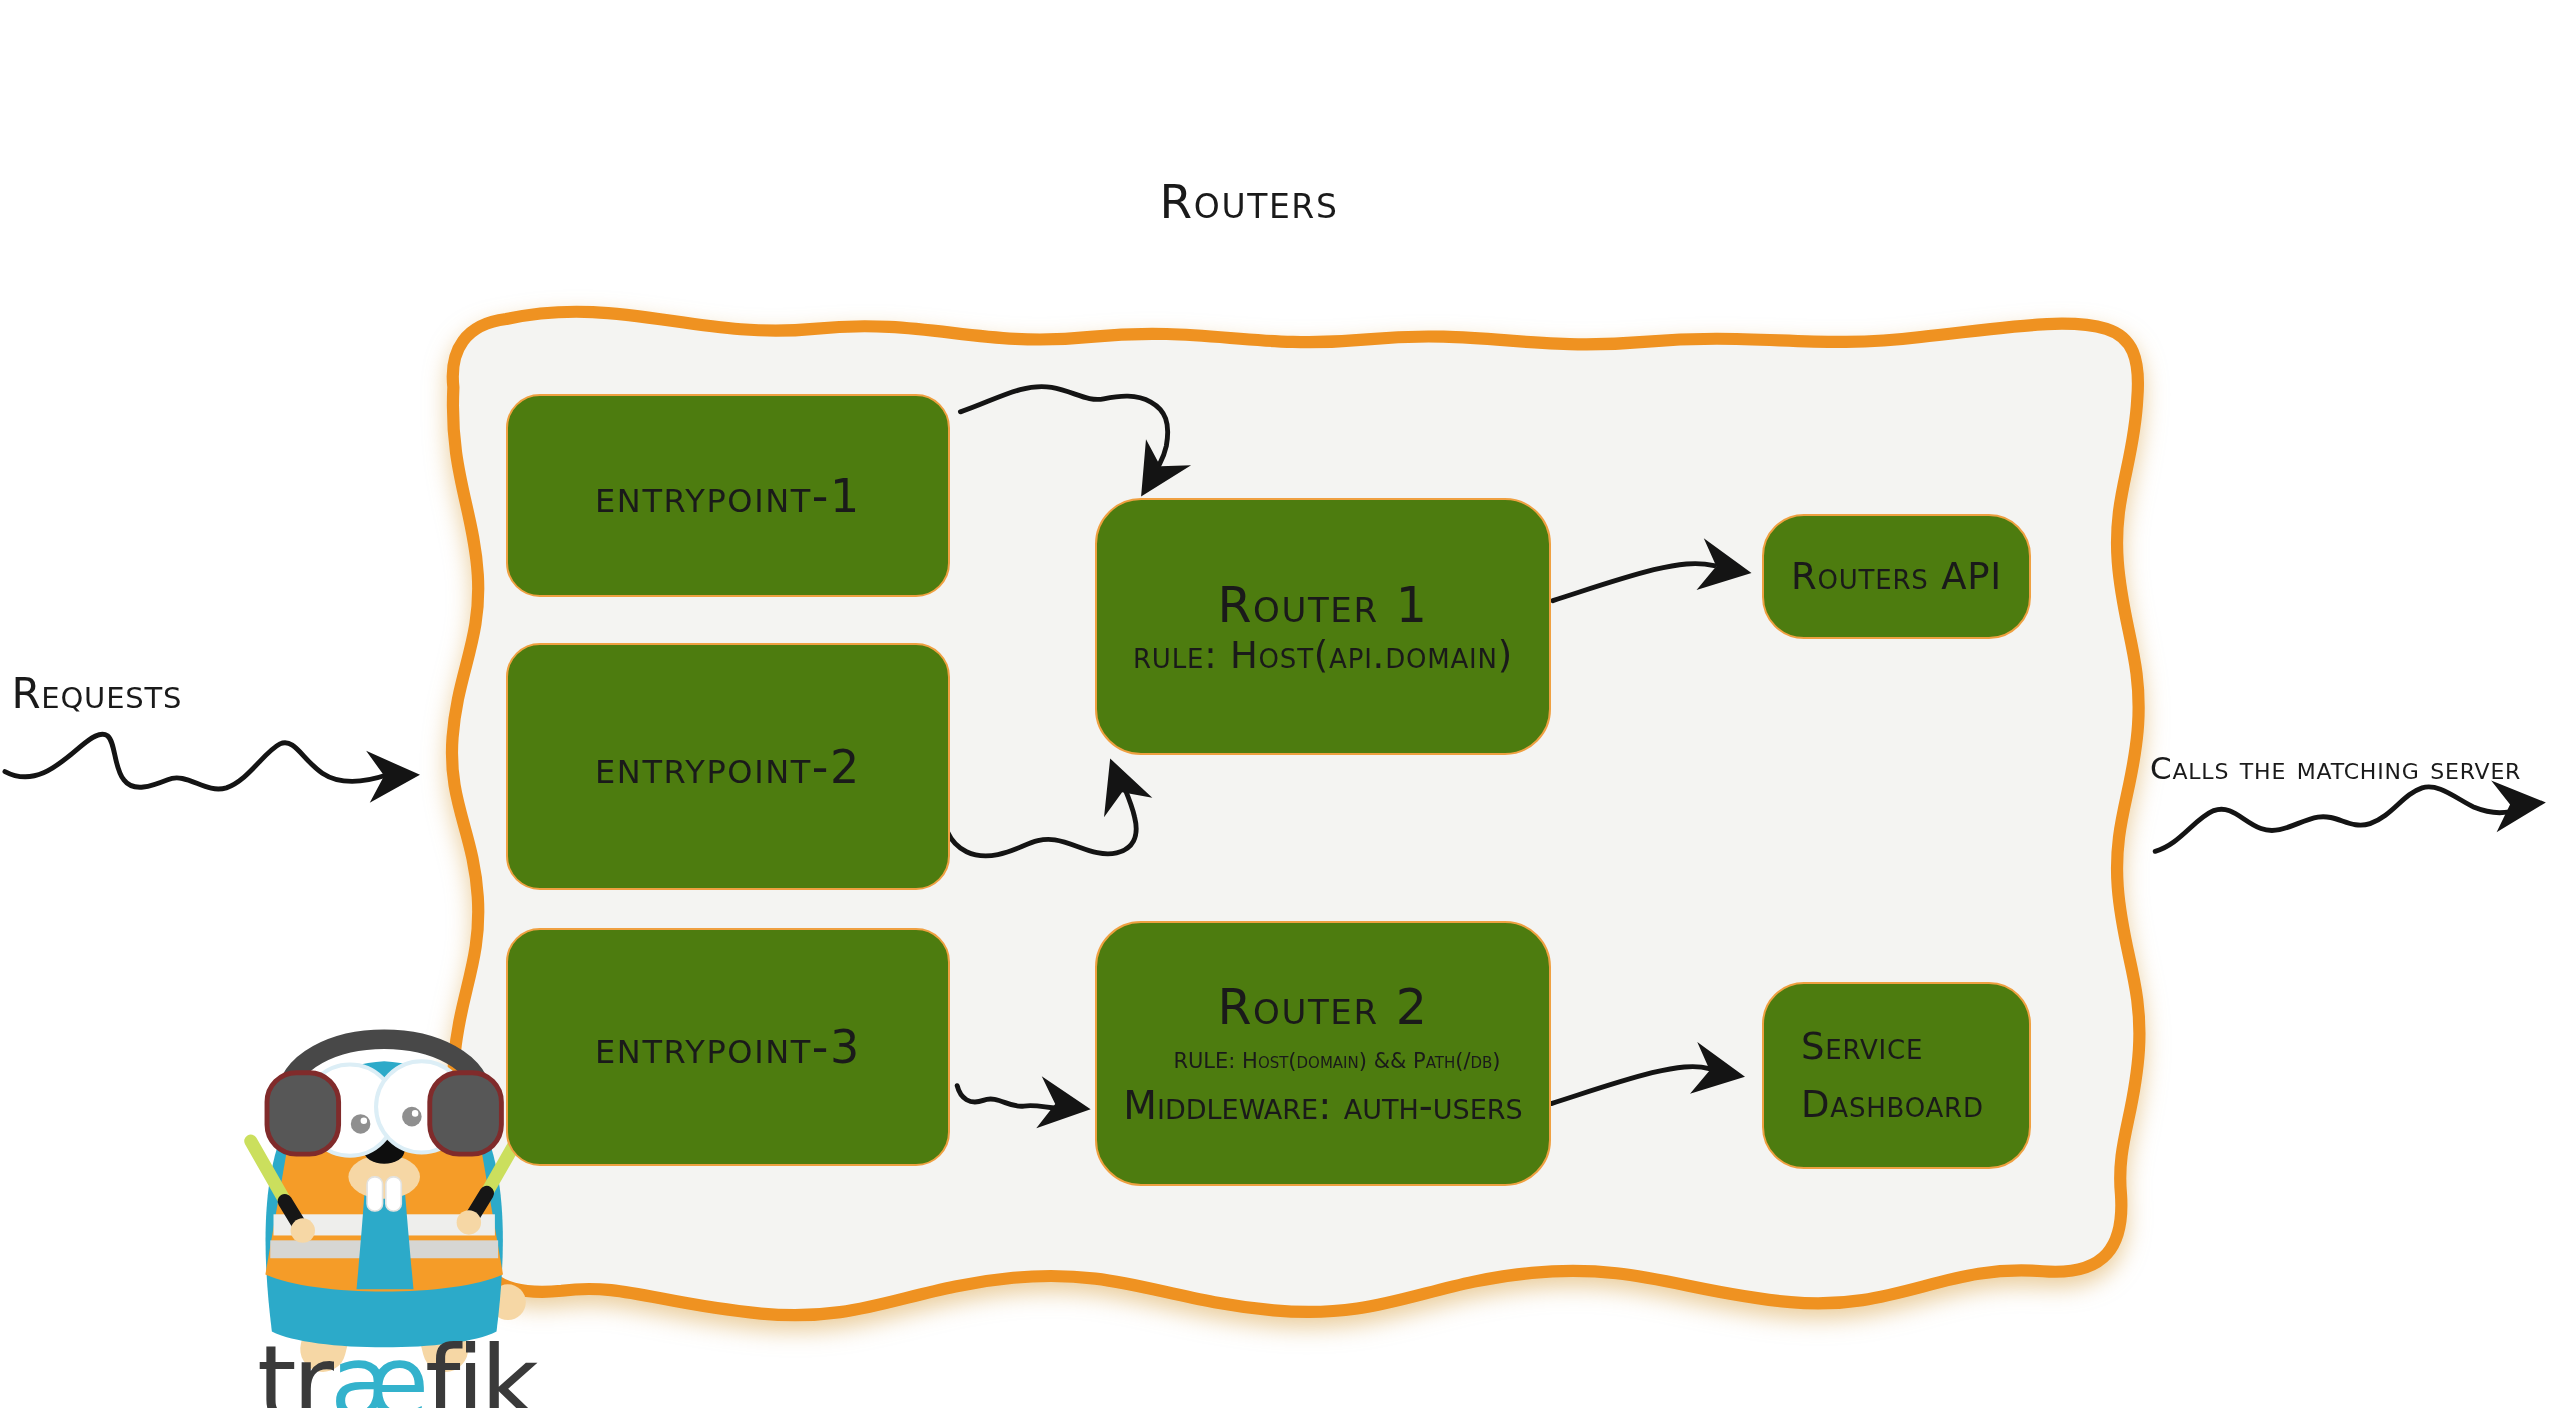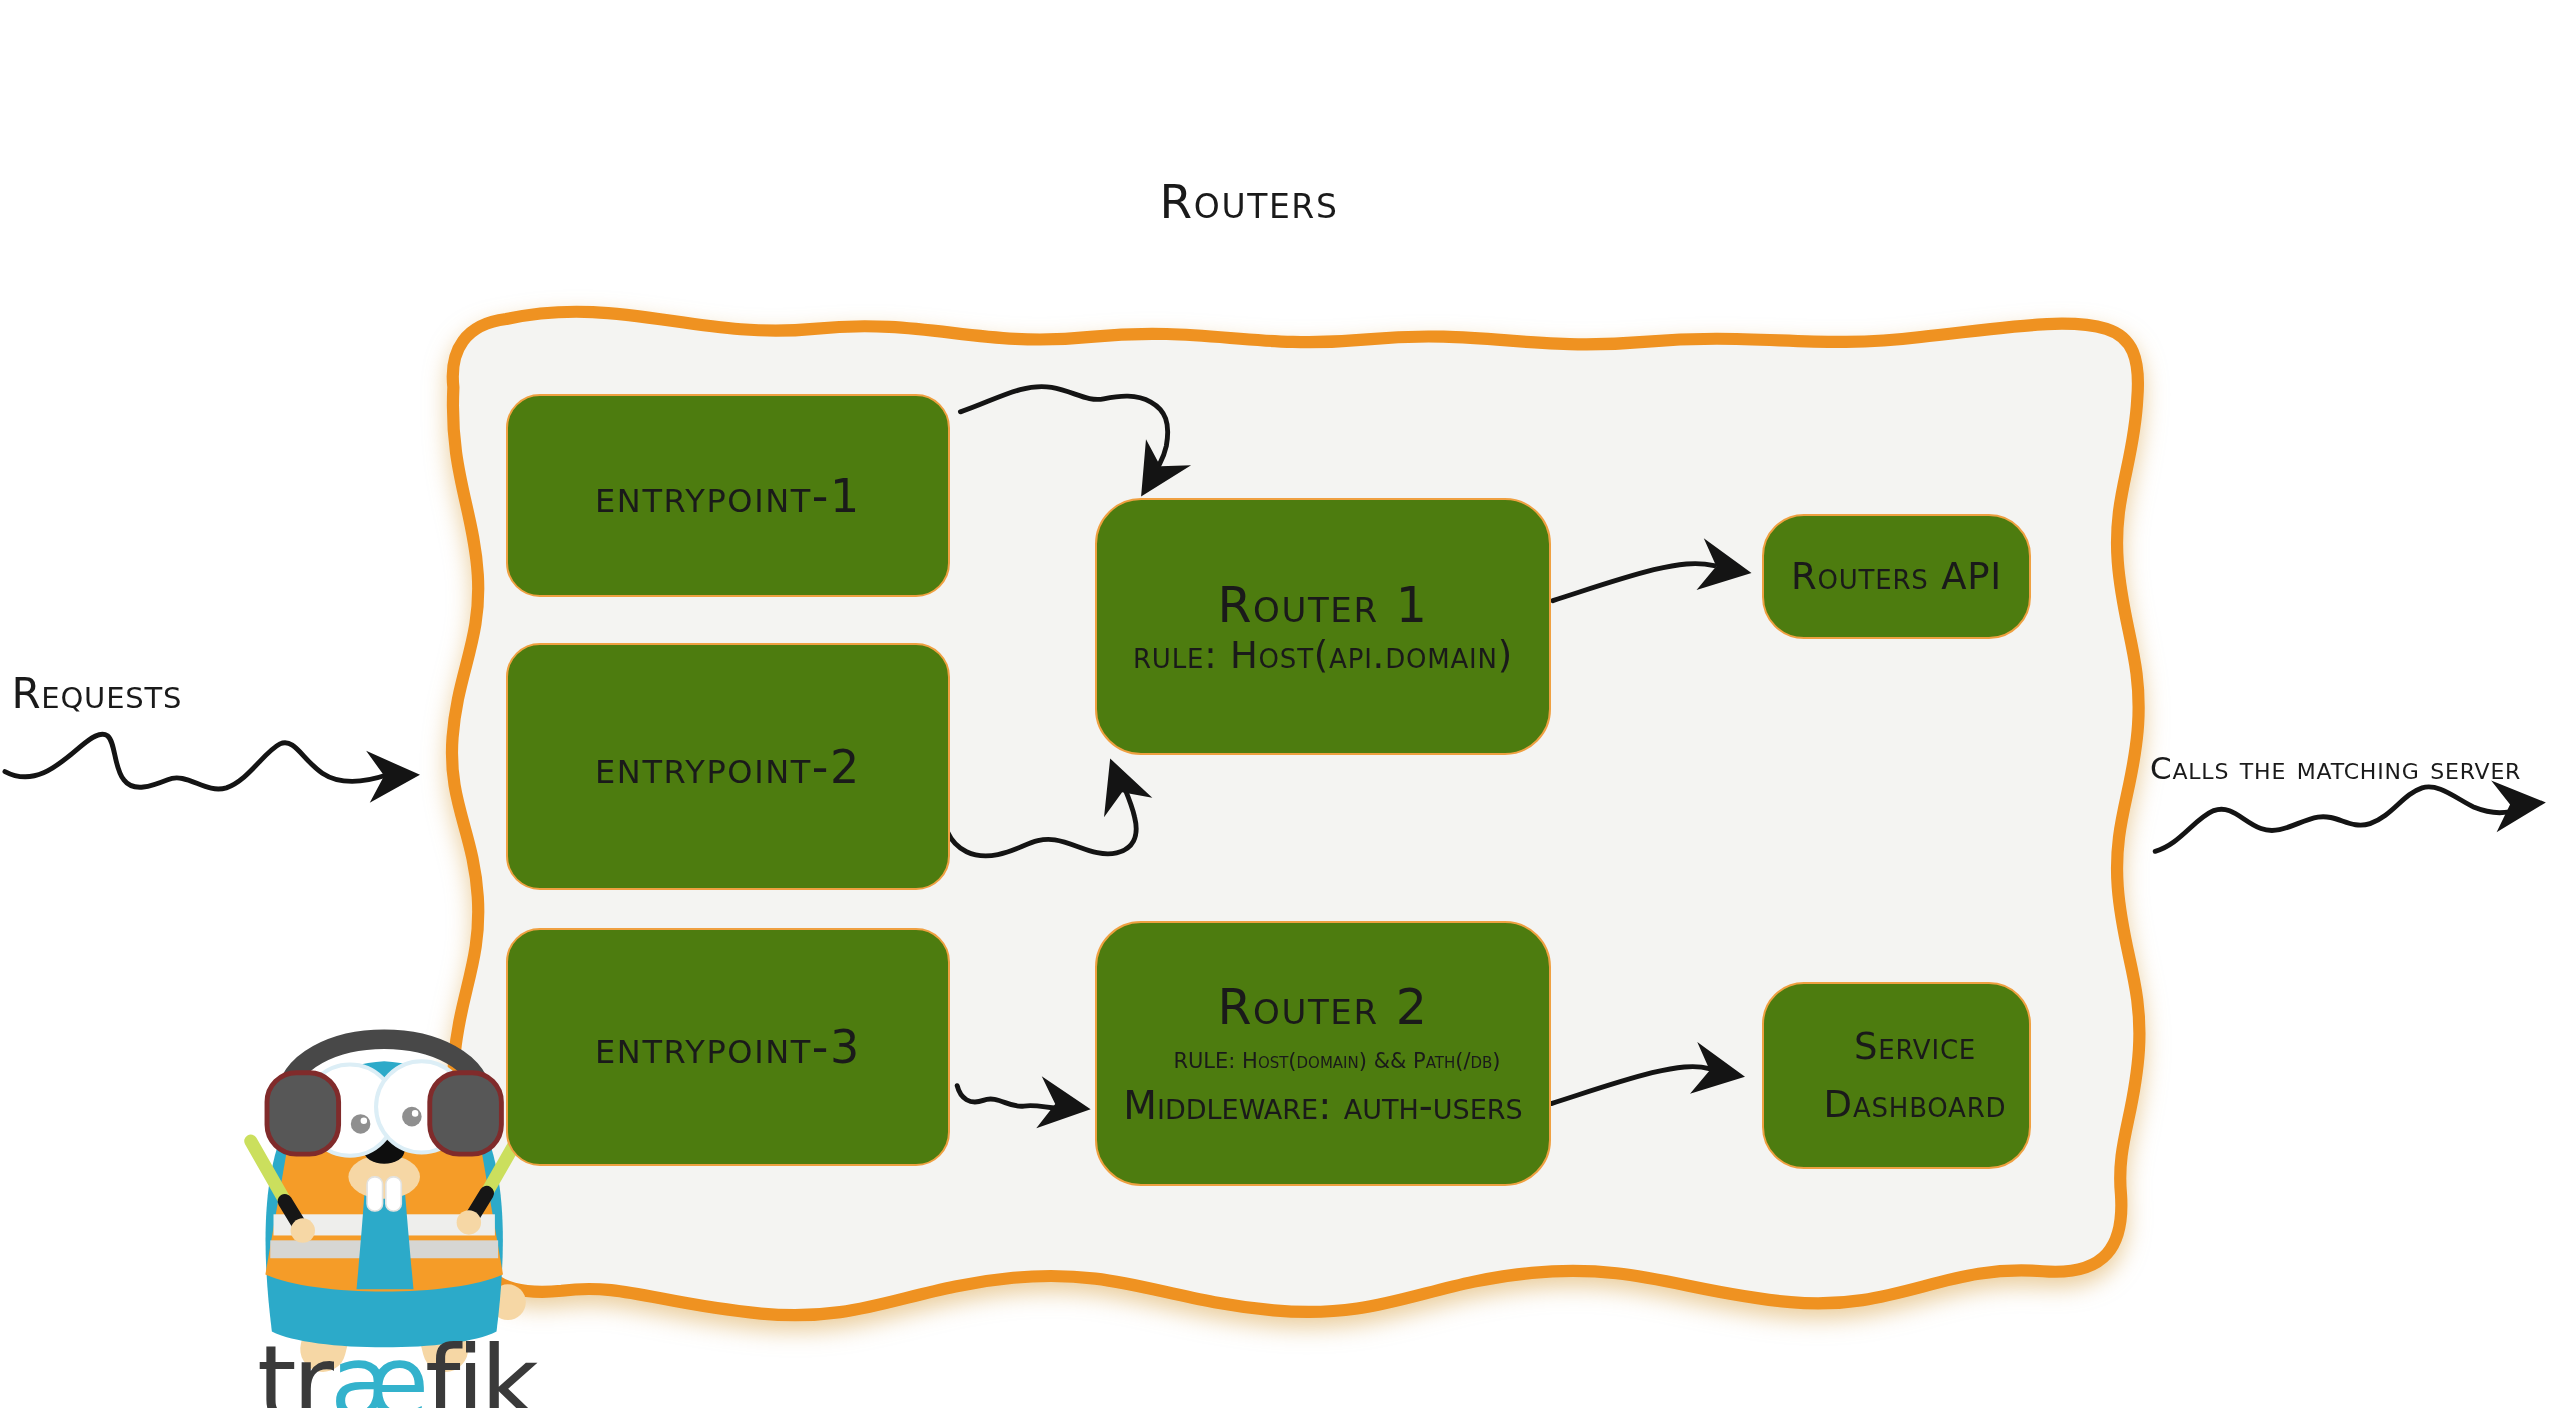--- a/index.html
+++ b/index.html
@@ -165,21 +165,21 @@
   </div>
   <div class="node router r2" style="left:1095px;top:921px;width:456px;height:265px;">
     <div class="rtitle">Router 2</div>
     <div class="rrule">RULE: Host(domain) &amp;&amp; Path(/db)</div>
     <div class="rmw">Middleware: auth-users</div>
   </div>
 
   <div class="node svc" style="left:1762px;top:514px;width:269px;height:125px;">
     <span>Routers API</span>
   </div>
-  <div class="node svc svc2" style="left:1762px;top:982px;width:269px;height:187px;align-items:center;">
+  <div class="node svc svc2" style="left:1762px;top:982px;width:269px;height:187px;">
     <span>Service</span>
     <span>Dashboard</span>
   </div>
 
   <div id="wordmark"><span>tr</span><span class="ae">æ</span><span>fik</span></div>
 
 </div>
 
 
 </body></html>

